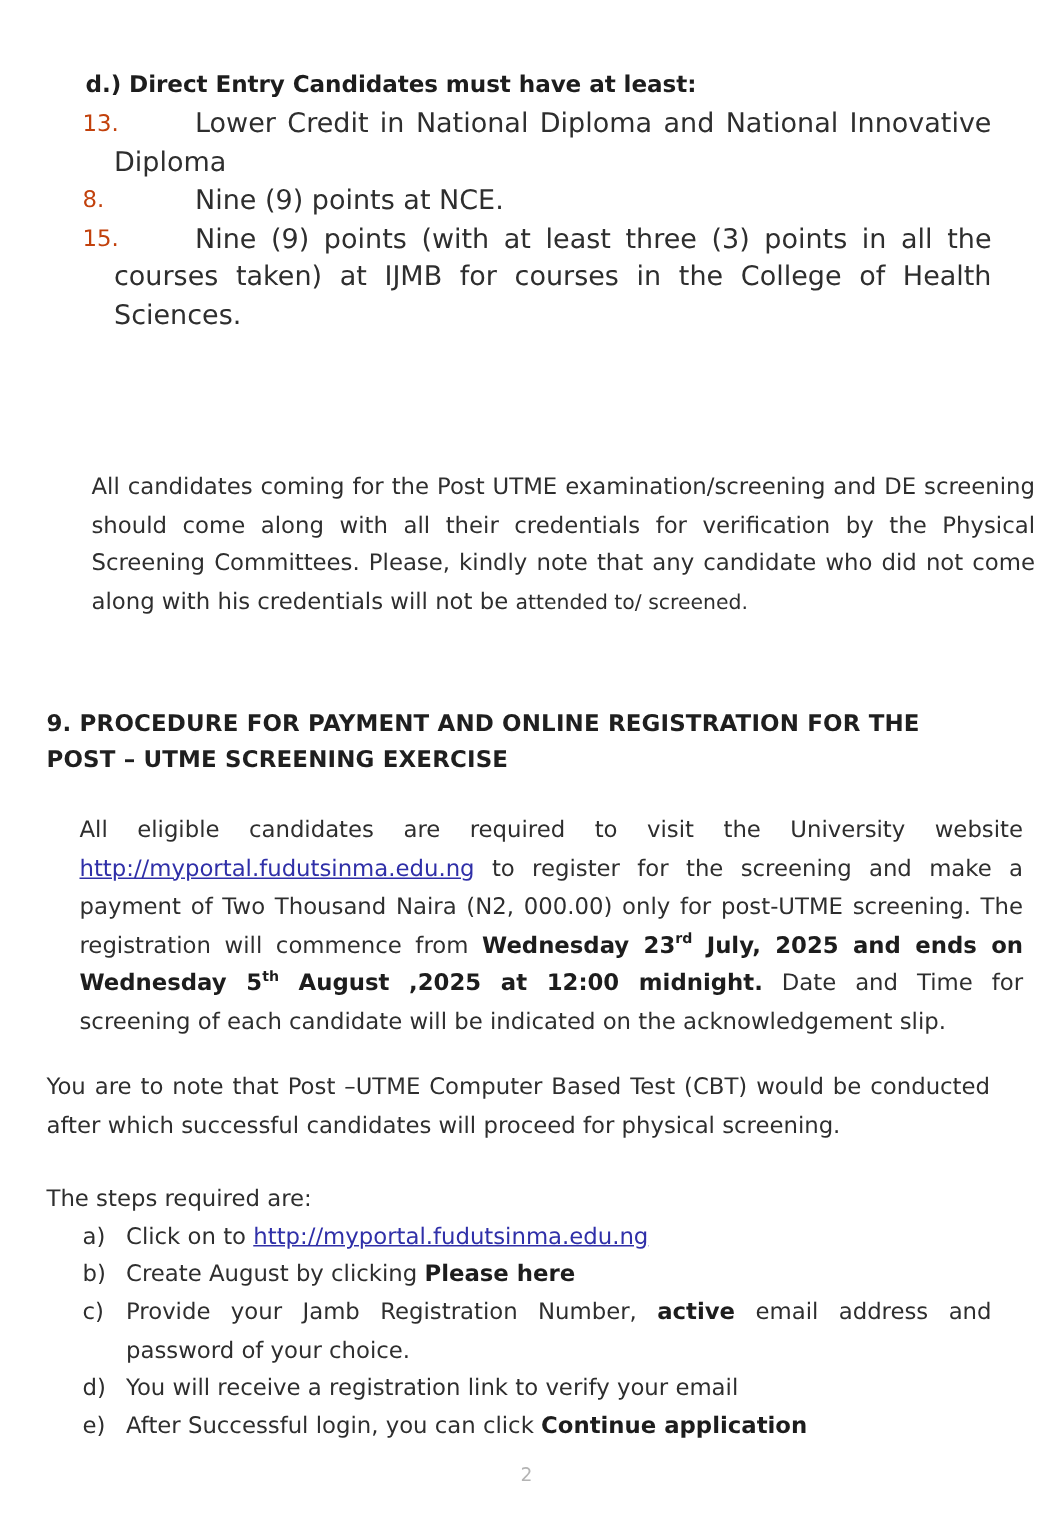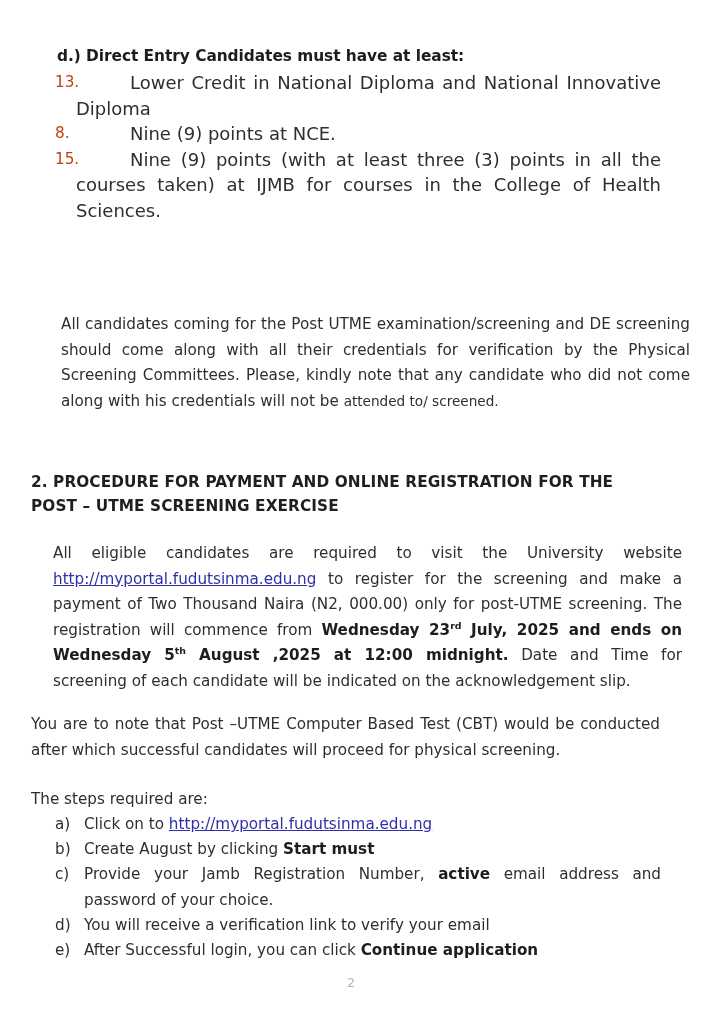--- a/index.html
+++ b/index.html
@@ -177,21 +177,21 @@
     </div>
 
 
   </div>
 
   <div class="body-col" style="top:312px;margin-left:30px;">
     <p class="para"><span>All candidates coming for the Post UTME examination/screening and DE screening should come along with all their credentials for verification by the Physical Screening Committees. Please, kindly note that any candidate who did not come along with his credentials will not be </span><span class="smallrun">attended to/ screened.</span></p>
   </div>
 
   <div class="body-col" style="top:470px;">
-    <p class="sec-head">2. PROCEDURE FOR PAYMENT AND ONLINE REGISTRATION FOR THE POST – UTME SCREENING EXERCISE</p>
+    <p class="sec-head">9. PROCEDURE FOR PAYMENT AND ONLINE REGISTRATION FOR THE POST – UTME SCREENING EXERCISE</p>
   </div>
 
   <div class="body-col" style="top:541px;margin-left:22px;">
     <p class="para"><span>All eligible candidates are required to visit the University website </span><a class="lnk" href="#">http://myportal.fudutsinma.edu.ng</a><span> to register for the screening and make a payment of Two Thousand Naira (N2, 000.00) only for post-UTME screening. The registration will commence from </span><span class="bold"><span>Wednesday 23</span><sup>rd</sup><span> July, 2025 and ends on Wednesday 5</span><sup>th</sup><span> August ,2025 at 12:00 midnight.</span></span><span> Date and Time for screening of each candidate will be indicated on the acknowledgement slip.</span></p>
   </div>
 
   <div class="body-col" style="top:787px;">
     <p class="para">The steps required are:</p>
   </div>
 
@@ -201,31 +201,31 @@
 
   <div class="letterlist">
 
     <div class="row">
       <span class="ltr">a)</span>
       <span class="txt"><span>Click on to </span><a class="lnk" href="#">http://myportal.fudutsinma.edu.ng</a></span>
     </div>
 
     <div class="row">
       <span class="ltr">b)</span>
-      <span class="txt"><span>Create August by clicking </span><span class="bold">Start must</span></span>
+      <span class="txt"><span>Create August by clicking </span><span class="bold">Please here</span></span>
     </div>
 
     <div class="row">
       <span class="ltr">c)</span>
       <span class="txt"><span>Provide your Jamb Registration Number, </span><span class="bold">active</span><span> email address and password of your choice.</span></span>
     </div>
 
     <div class="row">
       <span class="ltr">d)</span>
-      <span class="txt">You will receive a verification link to verify your email</span>
+      <span class="txt">You will receive a registration link to verify your email</span>
     </div>
 
     <div class="row">
       <span class="ltr">e)</span>
       <span class="txt"><span>After Successful login, you can click </span><span class="bold">Continue application</span></span>
     </div>
 
   </div>
 
   <div class="page-num">2</div>

